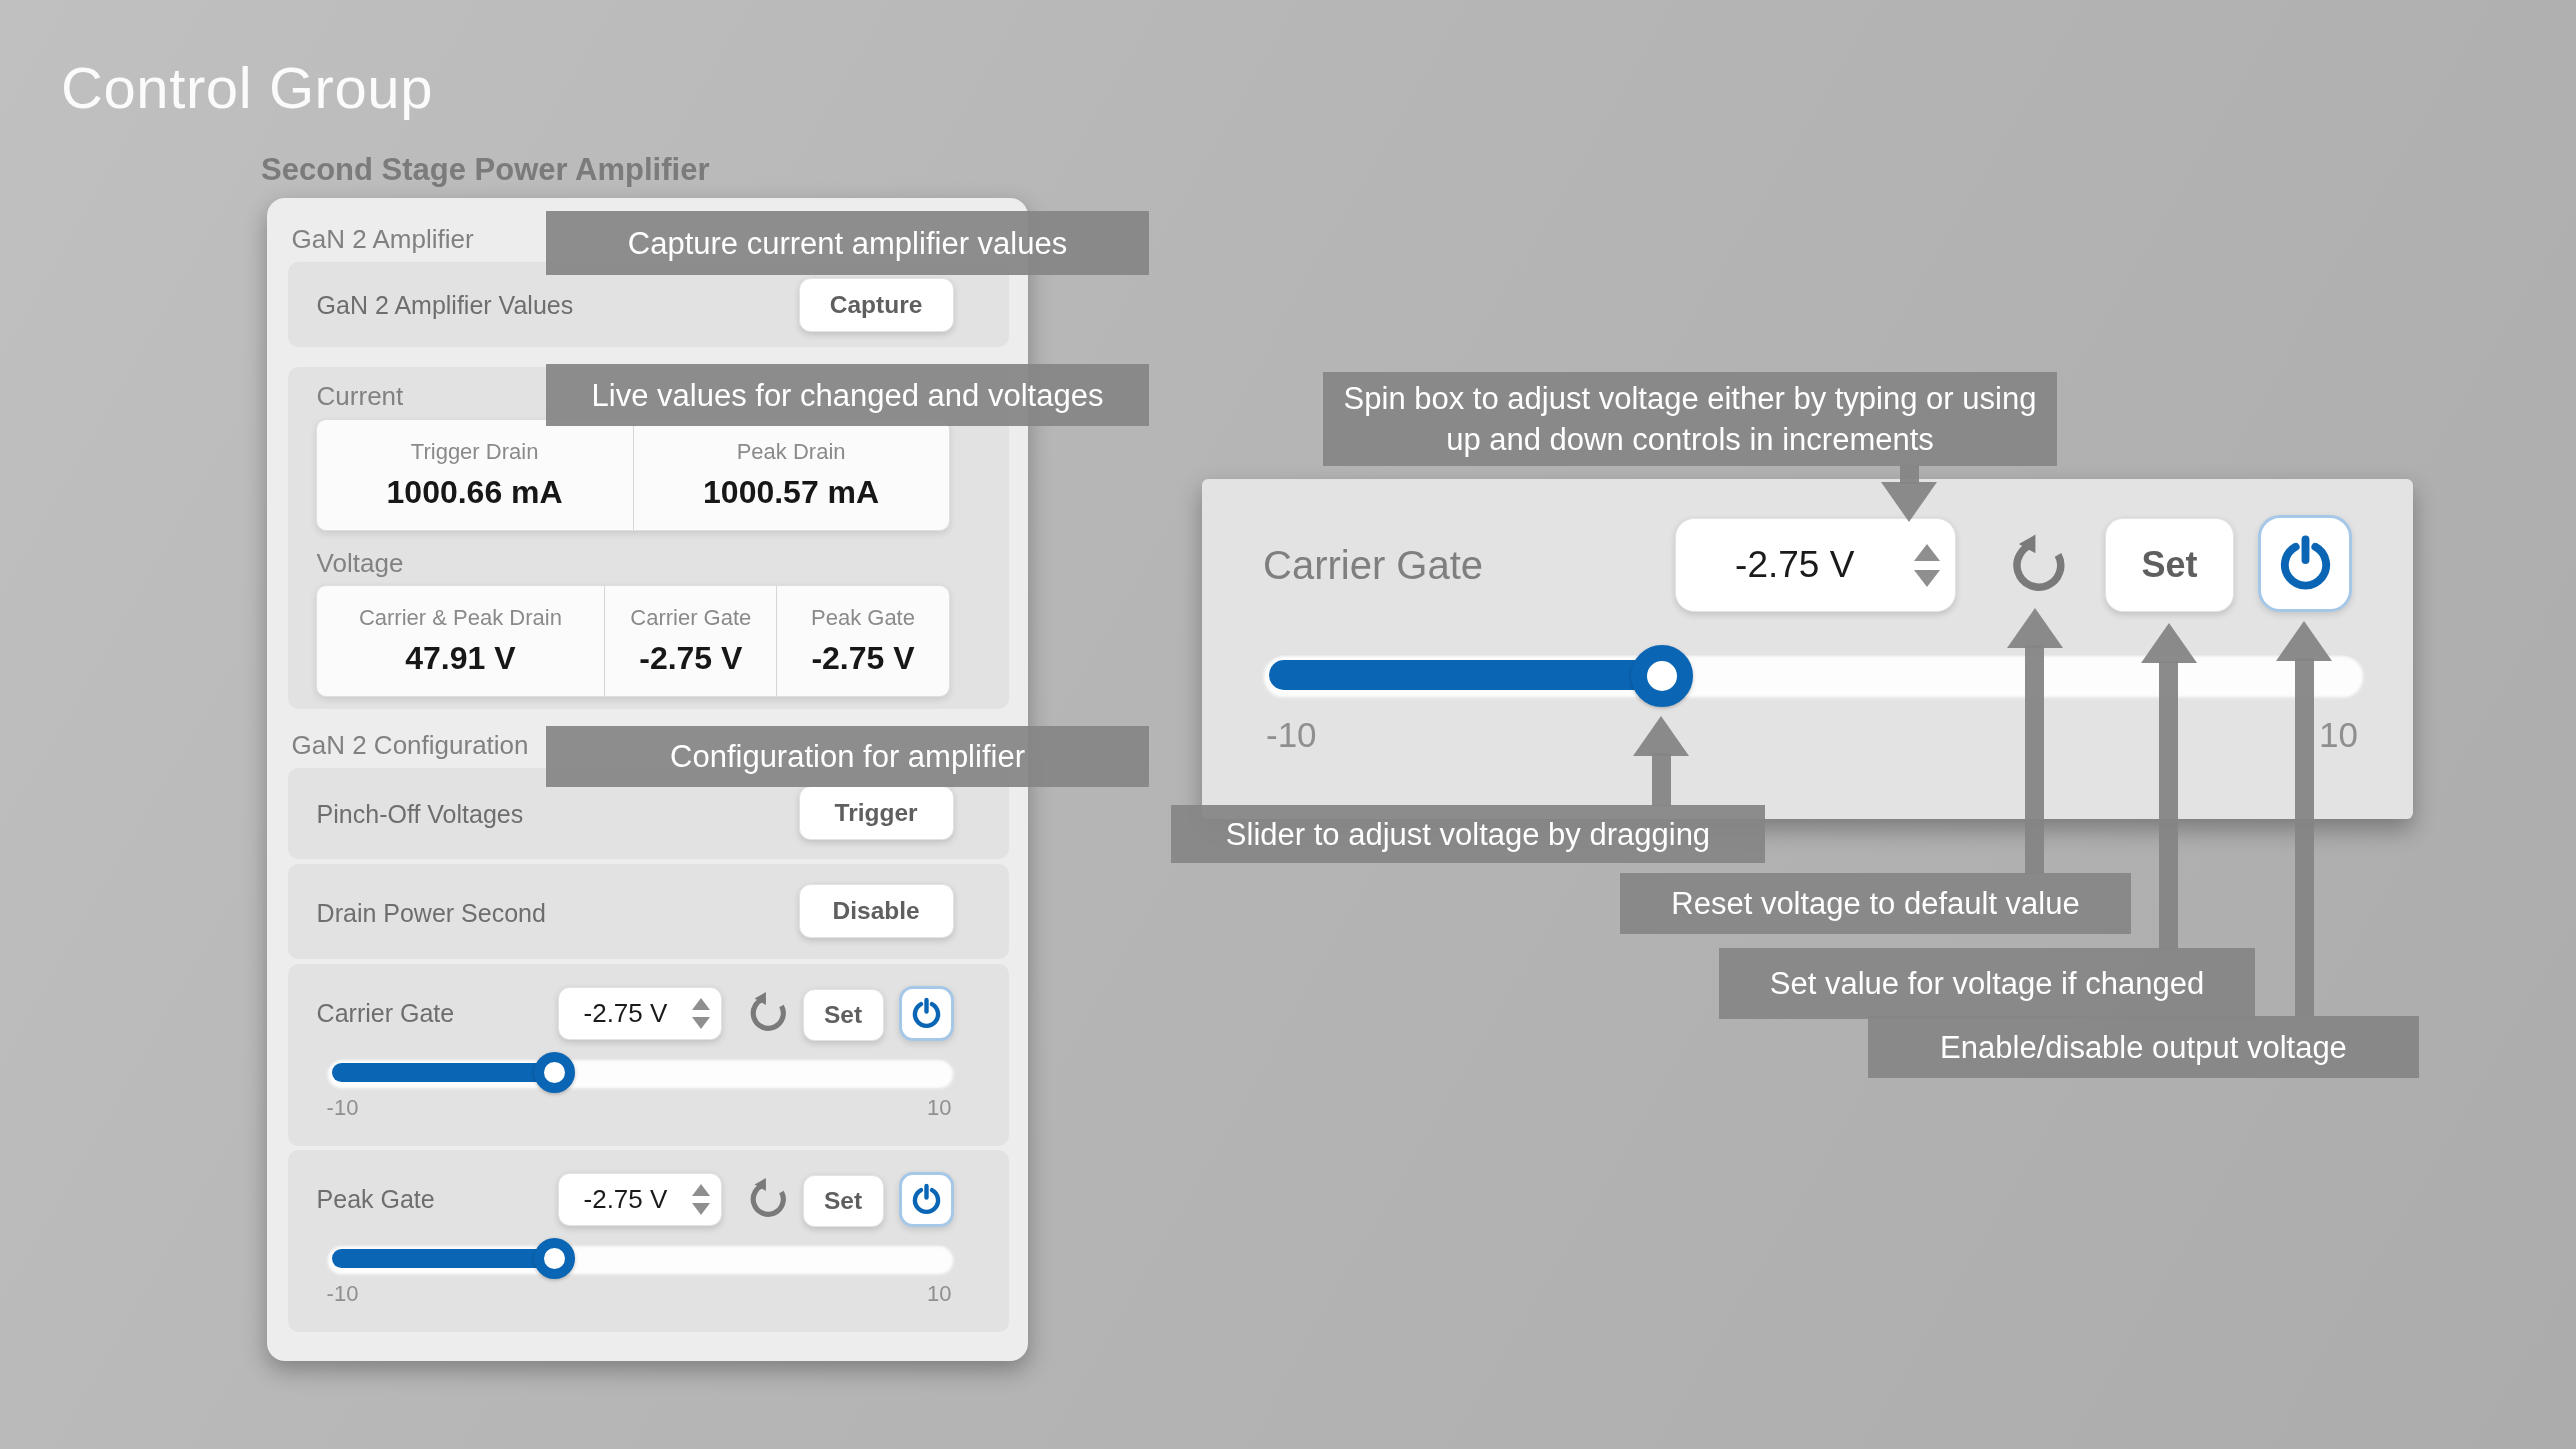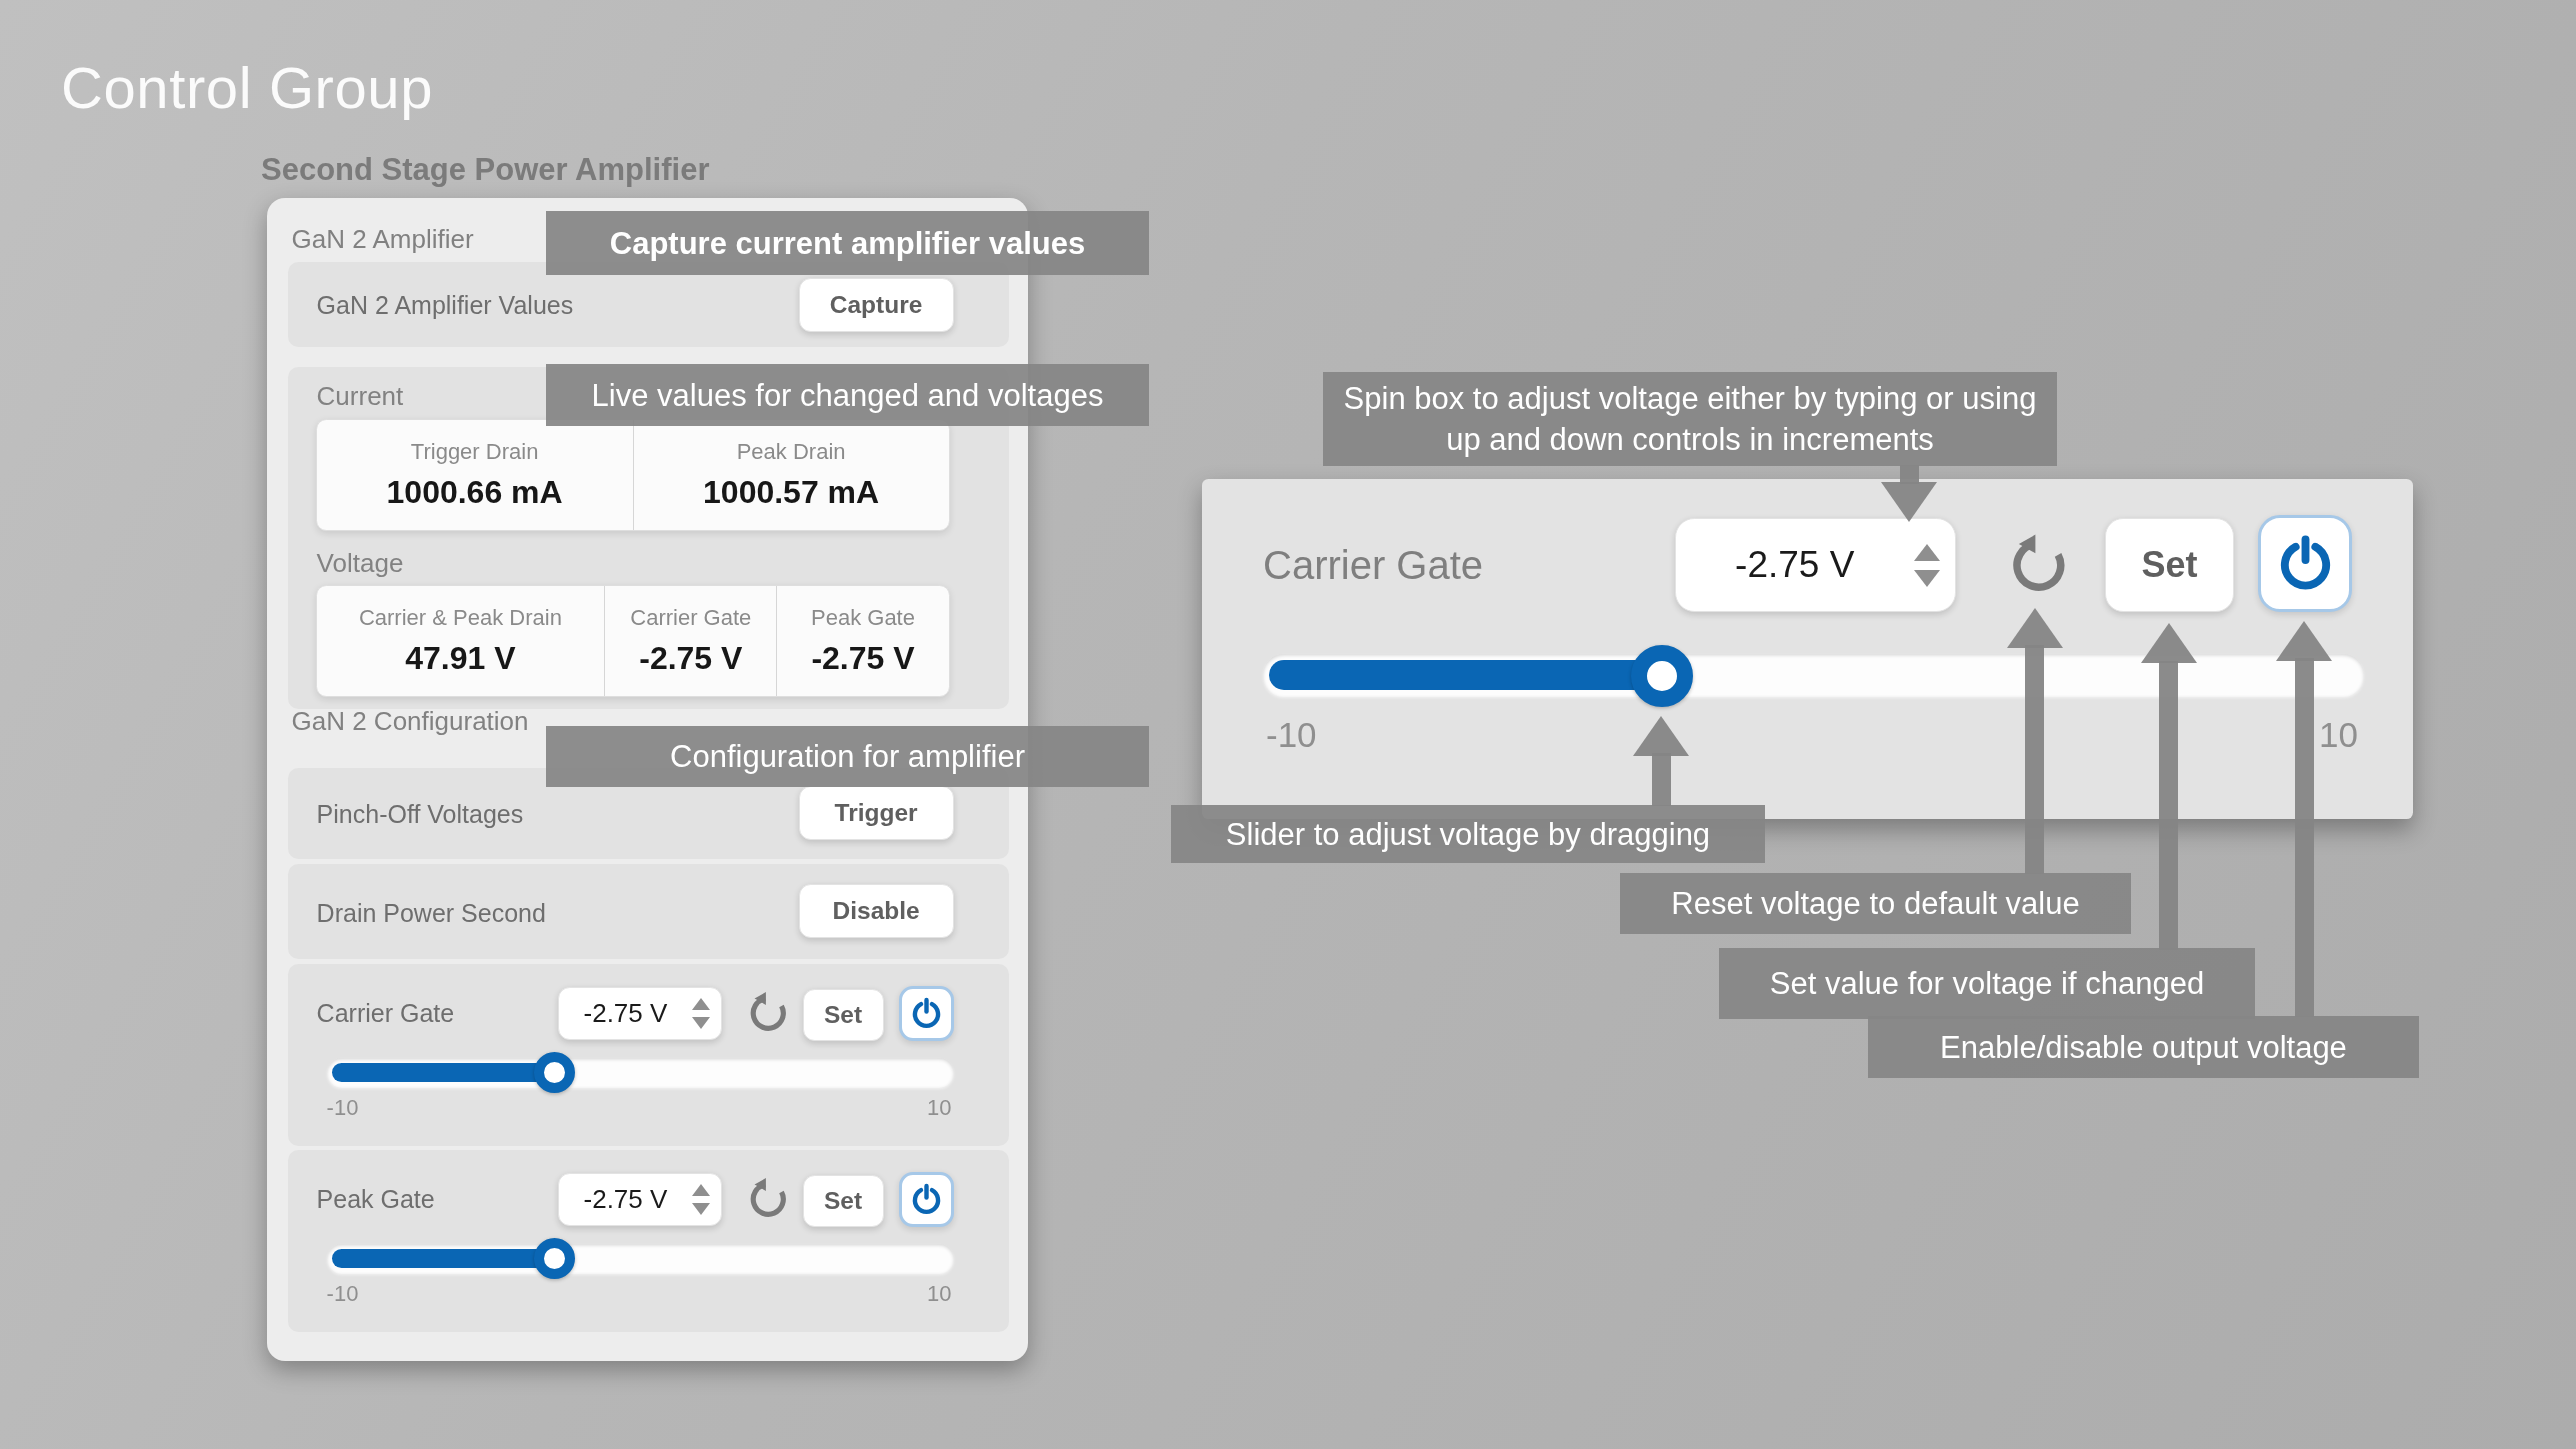--- a/index.html
+++ b/index.html
@@ -143,21 +143,21 @@
         <div class="cell-label">Carrier Gate</div>
         <div class="cell-value">-2.75 V</div>
       </div>
       <div class="value-cell" style="width:173px;">
         <div class="cell-label">Peak Gate</div>
         <div class="cell-value">-2.75 V</div>
       </div>
     </div>
   </div>
 
-  <div class="abs card-header" style="left:24.5px; top:508px;">GaN 2 Configuration</div>
+  <div class="abs card-header" style="left:24.5px; top:532px;">GaN 2 Configuration</div>
 
   <div class="section" style="top:570px; height:91px;">
     <div class="abs row-label" style="left:29px; top:32px;">Pinch-Off Voltages</div>
     <button class="btn" style="left:511px; top:18px; width:155px; height:54px;">Trigger</button>
   </div>
 
   <div class="section" style="top:666px; height:95px;">
     <div class="abs row-label" style="left:29px; top:35px;">Drain Power Second</div>
     <button class="btn" style="left:511px; top:20px; width:155px; height:54px;">Disable</button>
   </div>
@@ -263,21 +263,21 @@
   </div>
 
   <div class="slider-track" style="left:61px; top:175px; width:1101px; height:43px;">
     <div class="slider-fill" style="left:6.4px; top:6.4px; width:393px; height:30px;"></div>
   </div>
   <div class="slider-thumb big" style="left:429px; top:166px; width:62px; height:62px;"></div>
   <div class="abs tick big" style="left:64px; top:236px;">-10</div>
   <div class="abs tick big" style="right:55px; top:236px;">10</div>
 </div>
 
-<div class="annotation" style="left:546px; top:211px; width:603px; height:64px;font-weight:bold;">Capture current amplifier values</div>
+<div class="annotation" style="left:546px; top:211px; width:603px; height:64px;">Capture current amplifier values</div>
 <div class="annotation" style="left:546px; top:364px; width:603px; height:62px;">Live values for changed and voltages</div>
 <div class="annotation" style="left:546px; top:726px; width:603px; height:61px;">Configuration for amplifier</div>
 <div class="annotation" style="left:1323px; top:372px; width:734px; height:94px;">Spin box to adjust voltage either by typing or using up and down controls in increments</div>
 <div class="annotation" style="left:1171px; top:805px; width:594px; height:58px;">Slider to adjust voltage by dragging</div>
 <div class="annotation" style="left:1620px; top:873px; width:511px; height:61px;">Reset voltage to default value</div>
 <div class="annotation" style="left:1719px; top:948px; width:536px; height:71px;">Set value for voltage if changed</div>
 <div class="annotation" style="left:1868px; top:1016px; width:551px; height:62px;">Enable/disable output voltage</div>
 
 <div class="arrow-shaft" style="left:1900px; top:465px; height:19.3px;"></div>
 <div class="arrow-head-down" style="left:1881px; top:482px;"></div>

